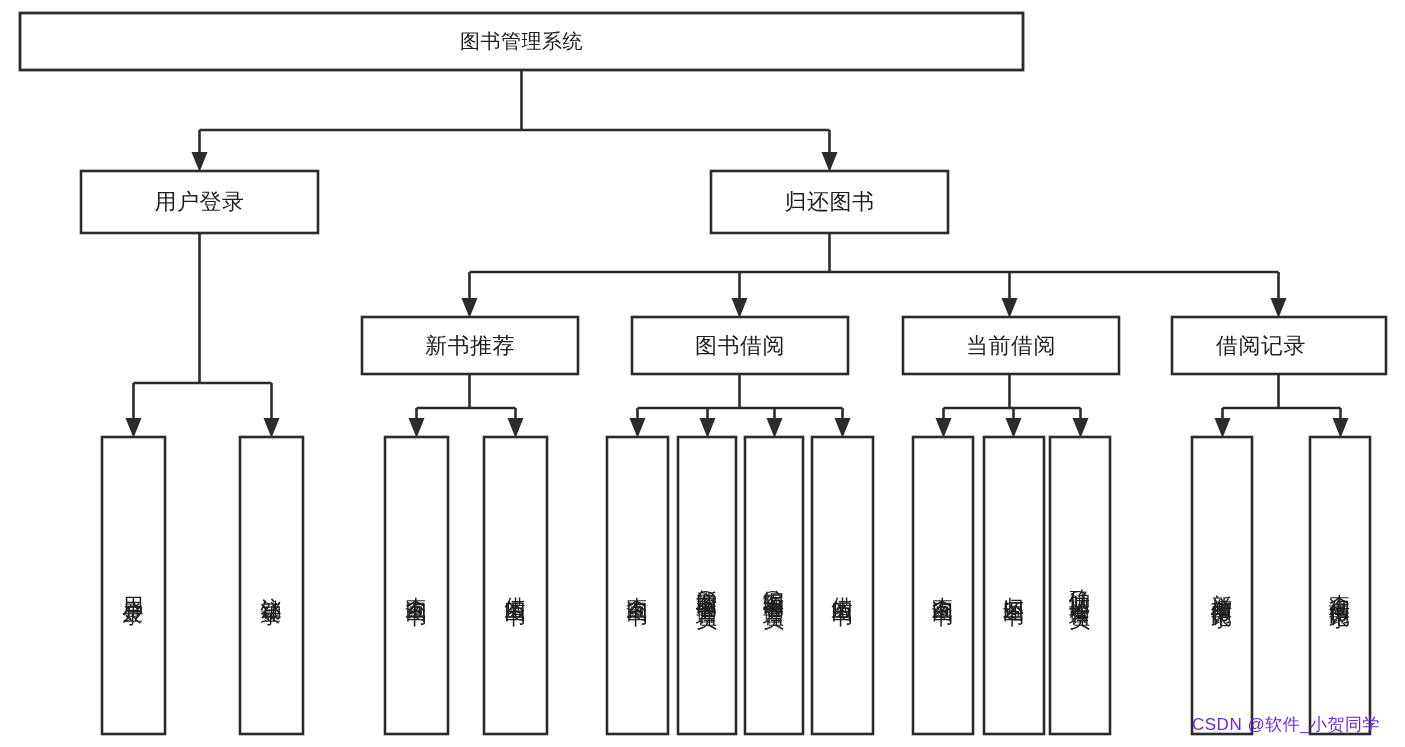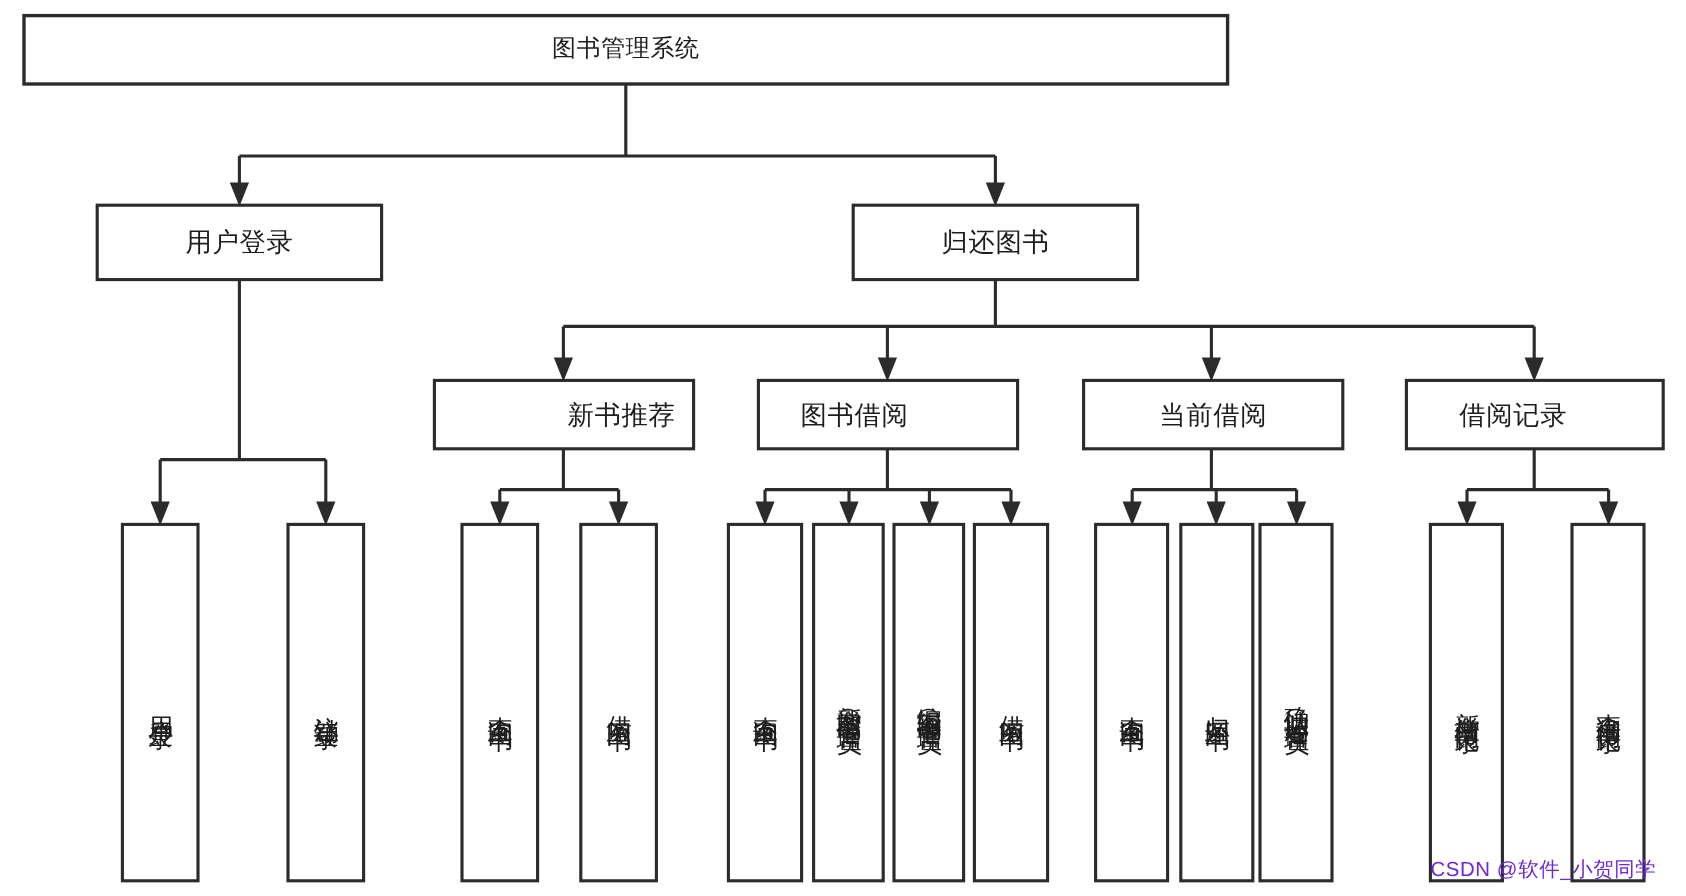--- a/index.html
+++ b/index.html
@@ -195,22 +195,22 @@
       <polygon class="arrow-head" points="1332.5,418 1348.5,418 1340.5,438"></polygon>
     </g>
 
   </svg>
 
   <div class="node-label-h big" style="left:20px; top:13px; width:1003px; height:57px;">图书管理系统</div>
 
   <div class="node-label-h" style="left:81px; top:171px; width:237px; height:62px;">用户登录</div>
   <div class="node-label-h" style="left:711px; top:171px; width:237px; height:62px;">归还图书</div>
 
-  <div class="node-label-h" style="left:362px; top:317px; width:216px; height:57px;margin-left:48px;">新书推荐</div>
-  <div class="node-label-h" style="left:604px; top:317px; width:216px; height:57px;">图书借阅</div>
+  <div class="node-label-h" style="left:362px; top:317px; width:216px; height:57px;">新书推荐</div>
+  <div class="node-label-h" style="left:632px; top:317px; width:216px; height:57px;">图书借阅</div>
   <div class="node-label-h" style="left:903px; top:317px; width:216px; height:57px;">当前借阅</div>
   <div class="node-label-h" style="left:1172px; top:317px; width:178px; height:57px;">借阅记录</div>
 
   <div class="node-label-v" style="left:102px; top:437px; width:63px; height:297px;">用户登录</div>
   <div class="node-label-v" style="left:240px; top:437px; width:63px; height:297px;">注销登录</div>
 
   <div class="node-label-v" style="left:385px; top:437px; width:63px; height:297px;">查询图书</div>
   <div class="node-label-v" style="left:484px; top:437px; width:63px; height:297px;">借阅图书</div>
 
   <div class="node-label-v" style="left:607px; top:437px; width:61px; height:297px;">查询图书</div>

